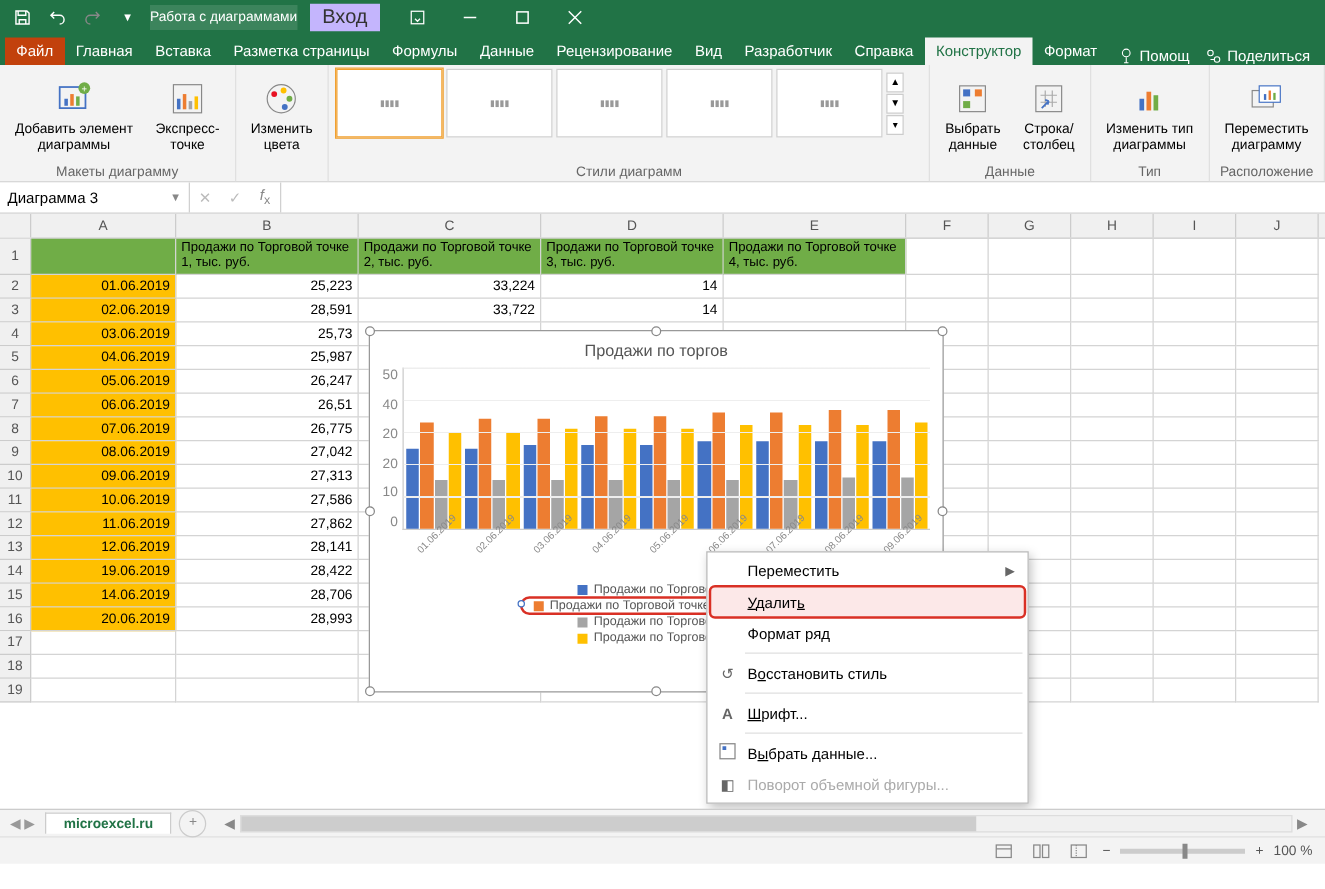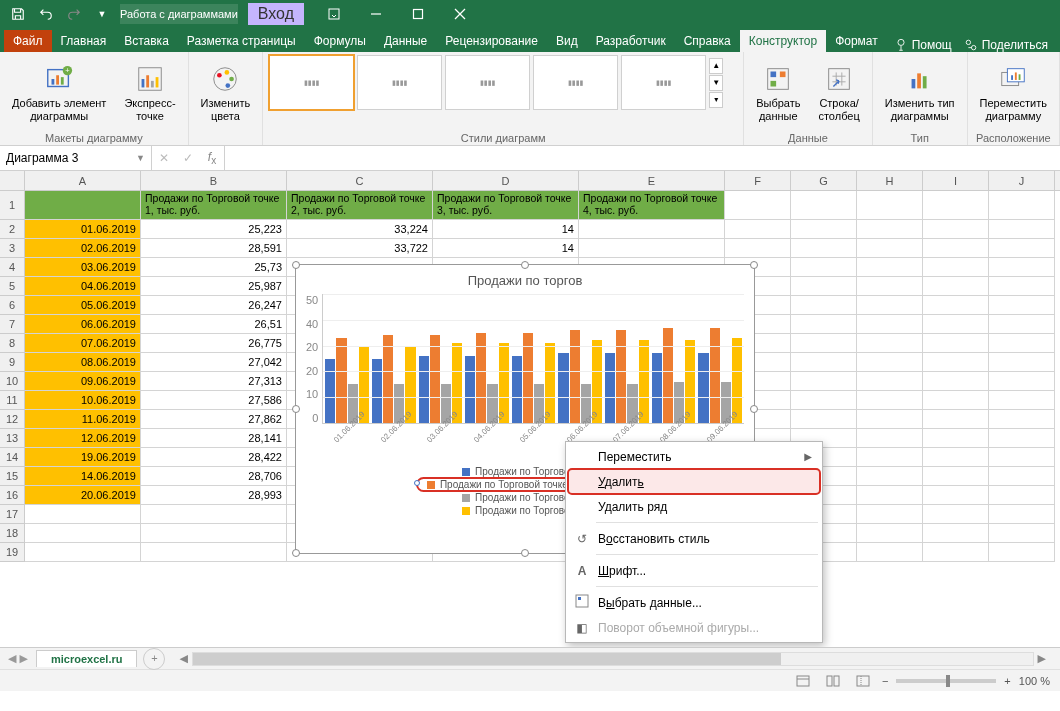--- a/index.html
+++ b/index.html
@@ -701,21 +701,21 @@
 
   <div class="ctx-menu">
     <div class="ctx-item">
         <span>Переместить</span>
         <span class="arrow">▶</span>
       </div>
     <div class="ctx-item highlighted">
         <span><span class="u">У</span>далит<span class="u">ь</span></span>
       </div>
     <div class="ctx-item">
-        <span>Удалить ряд</span>
+        <span>Формат ряд</span>
       </div>
     <div class="ctx-sep"></div>
     <div class="ctx-item">
         <span class="ico">↺</span>
         <span>В<span class="u">о</span>сстановить стиль</span>
       </div>
     <div class="ctx-sep"></div>
     <div class="ctx-item">
         <span class="ico" style="font-weight:bold;">A</span>
         <span><span class="u">Ш</span>рифт...</span>

